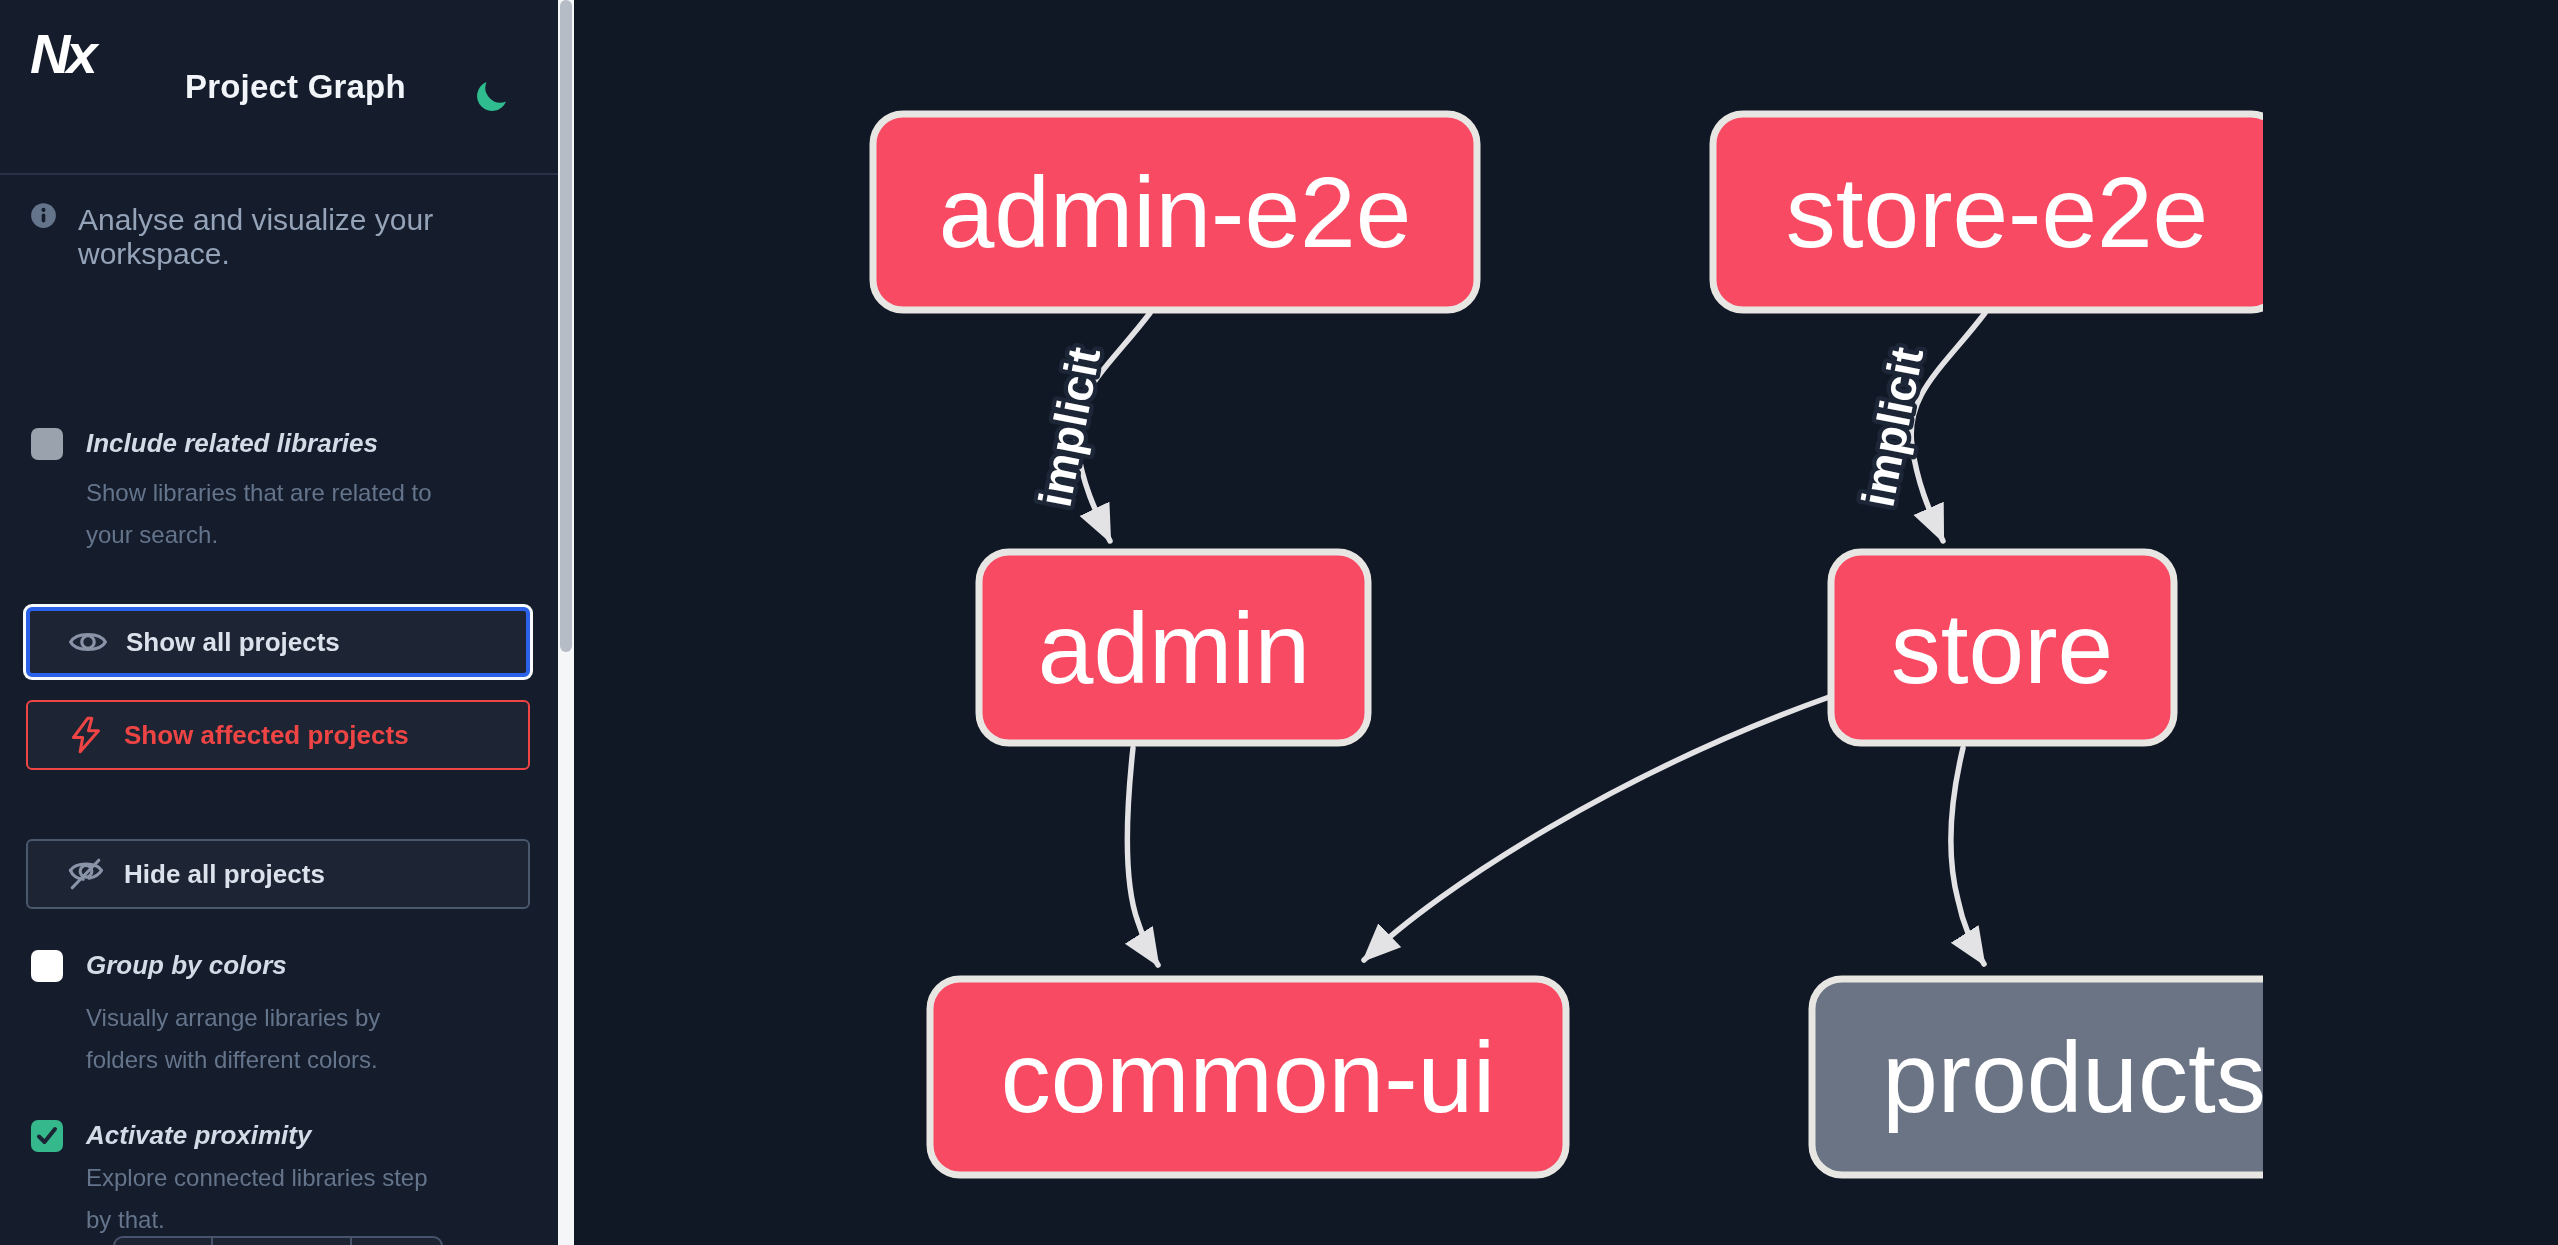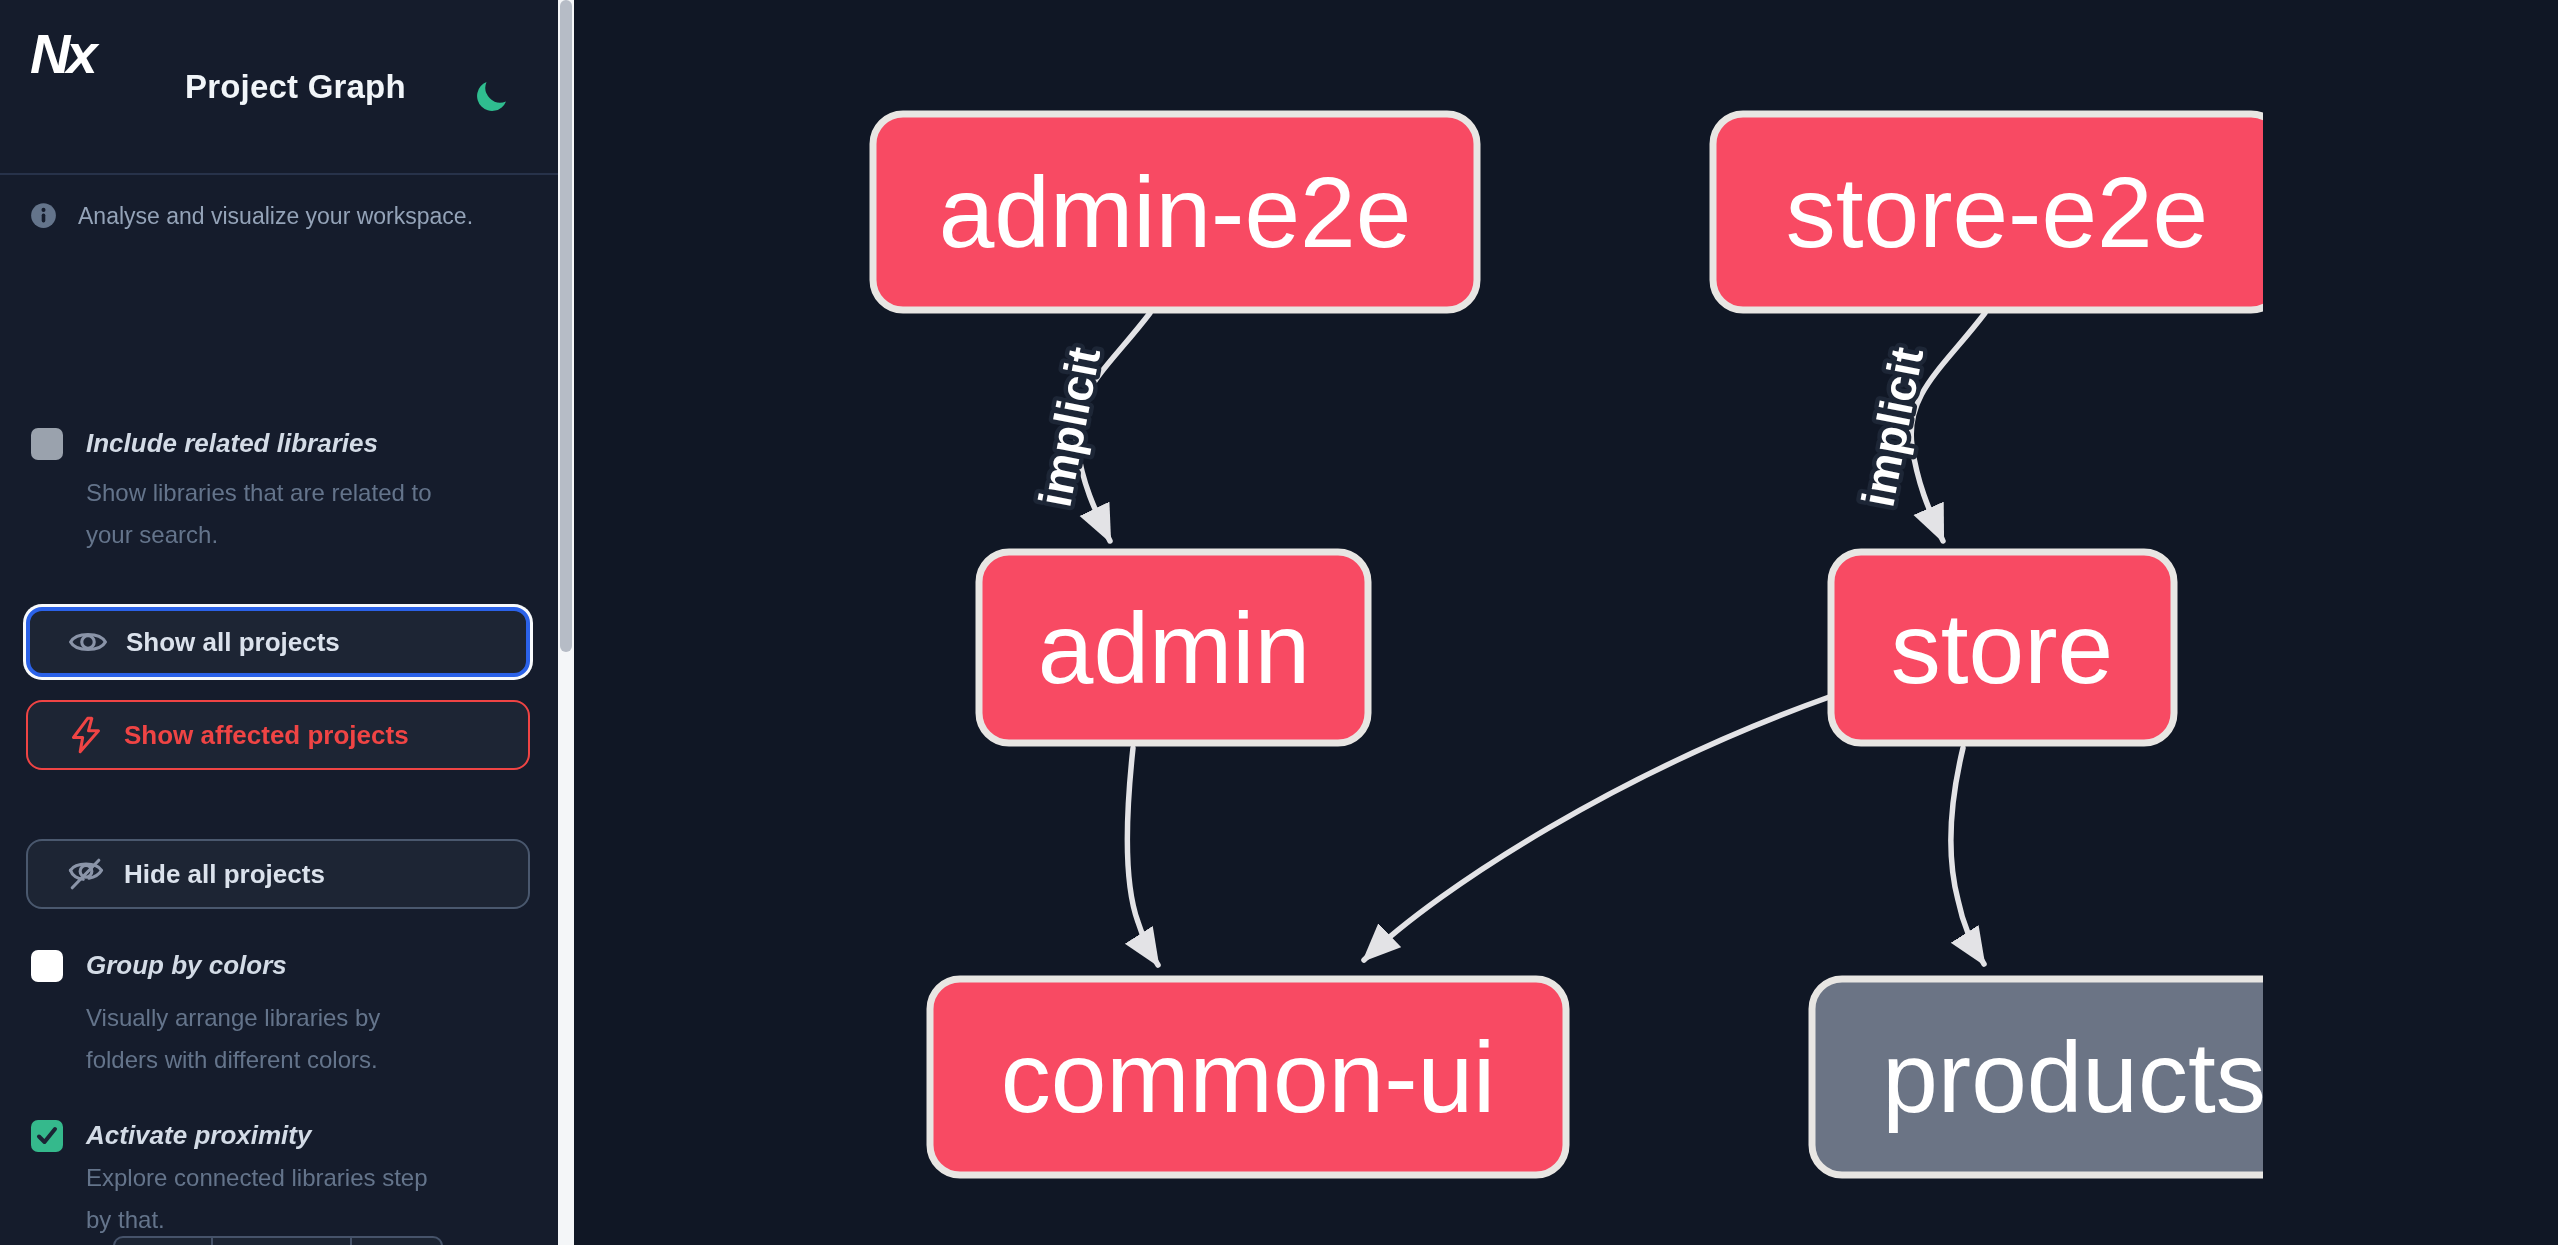--- a/index.html
+++ b/index.html
@@ -21,21 +21,21 @@
   }
   .app-title {
     position:absolute; left:185px; top:68px; color:#f1f5f9;
     font-size:33px; font-weight:700; letter-spacing:0.2px;
   }
   .moon { position:absolute; left:472px; top:76px; width:40px; height:40px; cursor:pointer; }
   .sb-divider { position:absolute; left:0; top:173px; width:558px; height:2px; background:#27324a; }
 
   .tagline-row { position:absolute; left:30px; top:200px; width:500px; height:32px; }
   .info-icon { position:absolute; left:0; top:2px; width:27px; height:27px; }
-  .tagline { position:absolute; left:48px; top:3px; color:#94a3b8; font-size:23px; }
+  .tagline { position:absolute; left:48px; top:3px; color:#94a3b8; font-size:30px; }
 
   .search-group {
     position:absolute; left:26px; top:325px; width:504px; height:72px;
     background:#1b2332; border-radius:10px; display:flex; overflow:hidden;
   }
   .search-iconcell {
     width:71px; height:72px; background:#18202f; border-right:2px solid #2a3447;
     display:flex; align-items:center; justify-content:center; flex:none;
   }
   .search-input {
@@ -47,21 +47,21 @@
 
   .checkbox { position:absolute; width:32px; height:32px; border-radius:7px; cursor:pointer; }
   .cb-gray  { background:#9aa2ad; }
   .cb-white { background:#ffffff; }
   .cb-green { background:#35b98c; display:flex; align-items:center; justify-content:center; }
   .cb-label { position:absolute; left:86px; color:#d3dbe6; font-size:26px; font-weight:600;font-style:italic; }
   .cb-desc  { position:absolute; left:86px; color:#64748b; font-size:24px; }
 
   .sb-btn {
     position:absolute; left:26px; width:504px; height:70px;
-    background:#1d2534; border-radius:16px; display:flex; align-items:center;
+    background:#1d2534; border-radius:6px; display:flex; align-items:center;
     cursor:pointer;
   }
   .sb-btn .btn-icon { position:absolute; left:36px; width:44px; height:44px; display:flex; align-items:center; justify-content:center; }
   .sb-btn .btn-label { position:absolute; left:96px; font-size:26px; font-weight:600; color:#dbe2ec; }
   .btn-showall  { top:607px; border:4px solid #2b62e9; box-shadow:0 0 0 3px #f8fafc; }
   .btn-affected { top:700px; border:2px solid #ef4444; }
   .btn-affected .btn-label { color:#ef4444; }
   .btn-hideall  { top:839px; border:2px solid #4a586e; }
 
   .seg-sliver {

